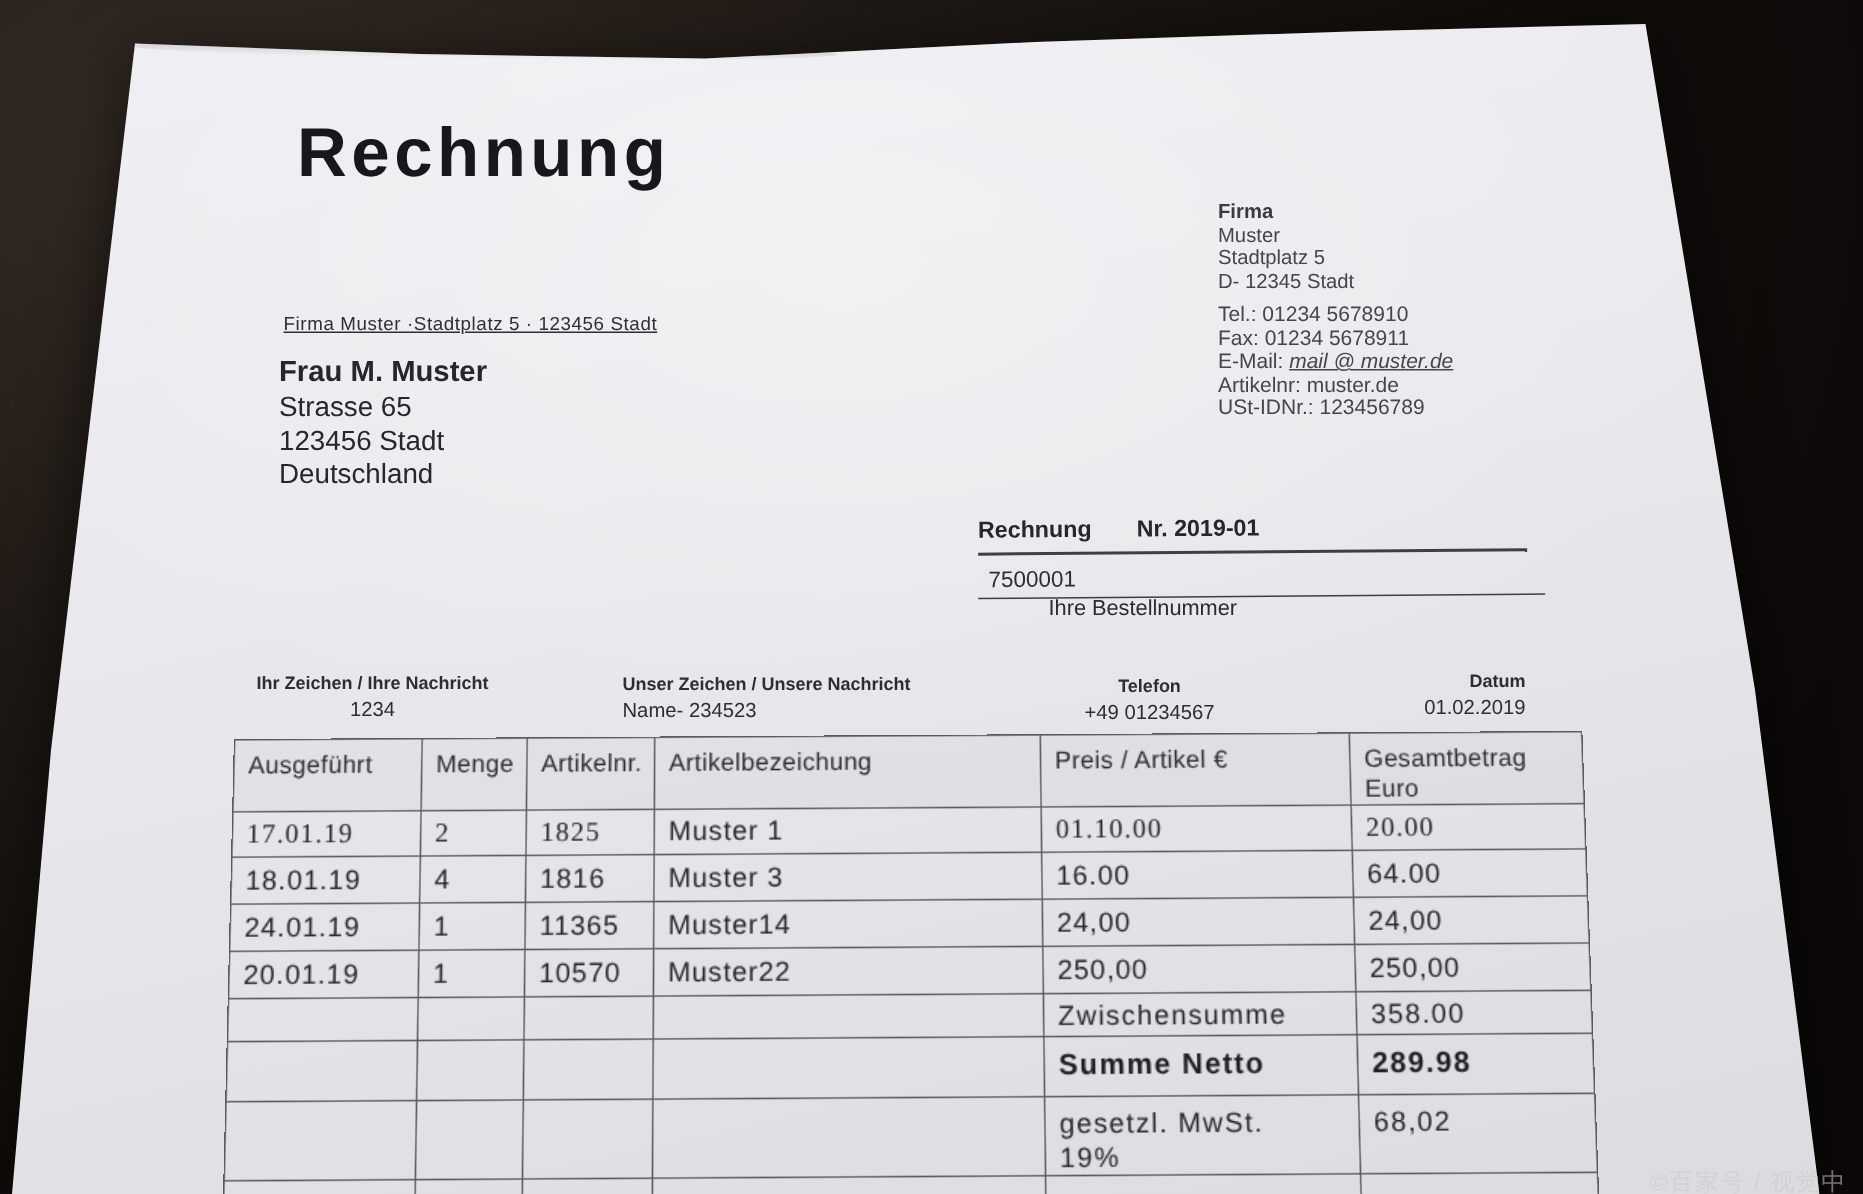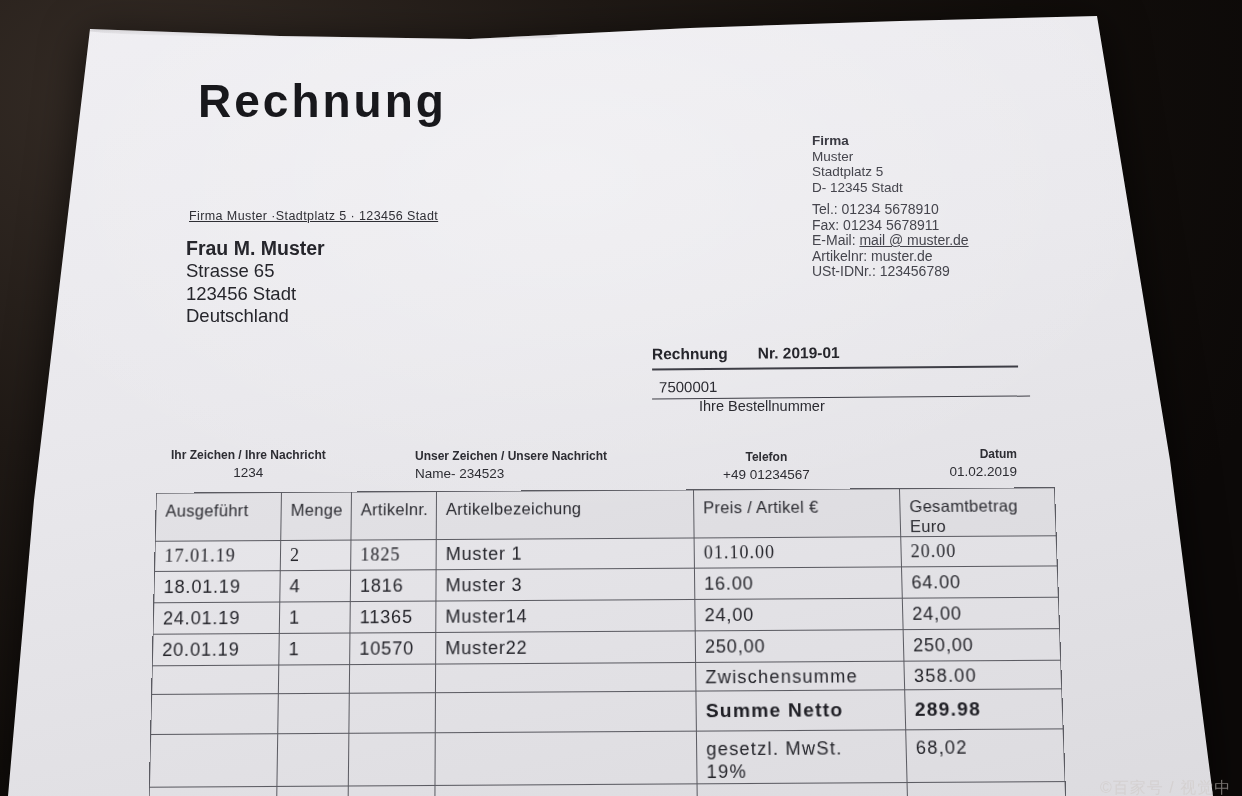--- a/index.html
+++ b/index.html
@@ -16,21 +16,21 @@
       radial-gradient(900px 500px at 45% 22%, rgba(255,255,255,0.30), rgba(255,255,255,0) 70%),
       linear-gradient(168deg,#efeef2 0%,#e9e8ec 42%,#dcdbdf 100%);
   }
   .top-curl-shadow{position:absolute;left:88px;top:28px;width:470px;height:11px;border-radius:50%;
     background:linear-gradient(to bottom,rgba(55,50,52,0.22),rgba(55,50,52,0));transform:rotate(0.7deg);}
   .title{position:absolute;left:198px;top:74px;font-size:46px;font-weight:700;letter-spacing:3px;color:#18181c;}
   .company{position:absolute;left:812px;top:133px;width:200px;color:#45454d;
     font-size:13.5px;line-height:15.5px;}
   .company .bold{font-weight:700;color:#3a3a42;}
   .company .contact{margin-top:7px;font-size:14px;line-height:15.5px;}
-  .company .u{text-decoration:underline;}
+  .company .u{text-decoration:underline;font-style:italic;}
   .sender{position:absolute;left:189px;top:209px;font-size:12.5px;letter-spacing:0.4px;
     color:#2f2f35;text-decoration:underline;}
   .recipient{position:absolute;left:186px;top:236px;font-size:18.5px;line-height:22.5px;color:#26262c;}
   .recipient .name{font-size:19.5px;font-weight:700;line-height:24px;}
   .inv-row{position:absolute;left:652px;top:344px;width:366px;padding-bottom:5px;
     border-bottom:2px solid #3e3e46;transform:rotate(-0.45deg);font-size:15.5px;font-weight:700;color:#26262c;}
   .inv-row .num{margin-left:30px;}
   .order-row{position:absolute;left:652px;top:377px;width:371px;padding-bottom:3px;padding-left:7px;
     border-bottom:1.5px solid #3e3e46;transform:rotate(-0.45deg);font-size:15px;color:#2c2c32;}
   .order-label{position:absolute;left:699px;top:398px;font-size:14.5px;color:#2b2b31;}

